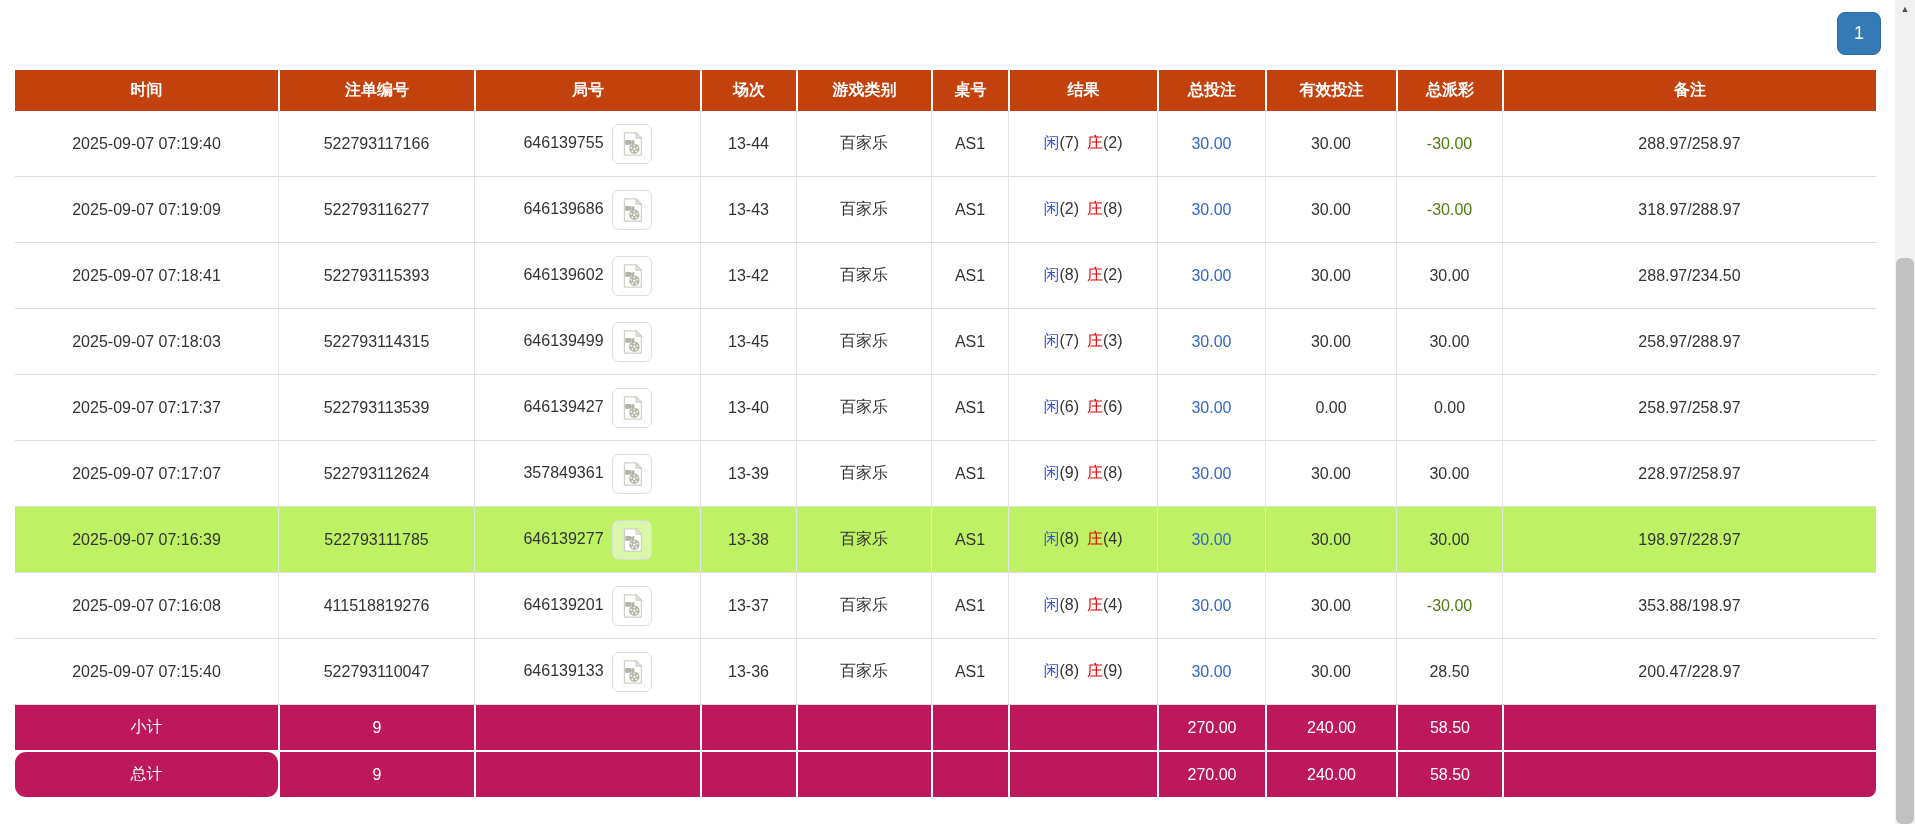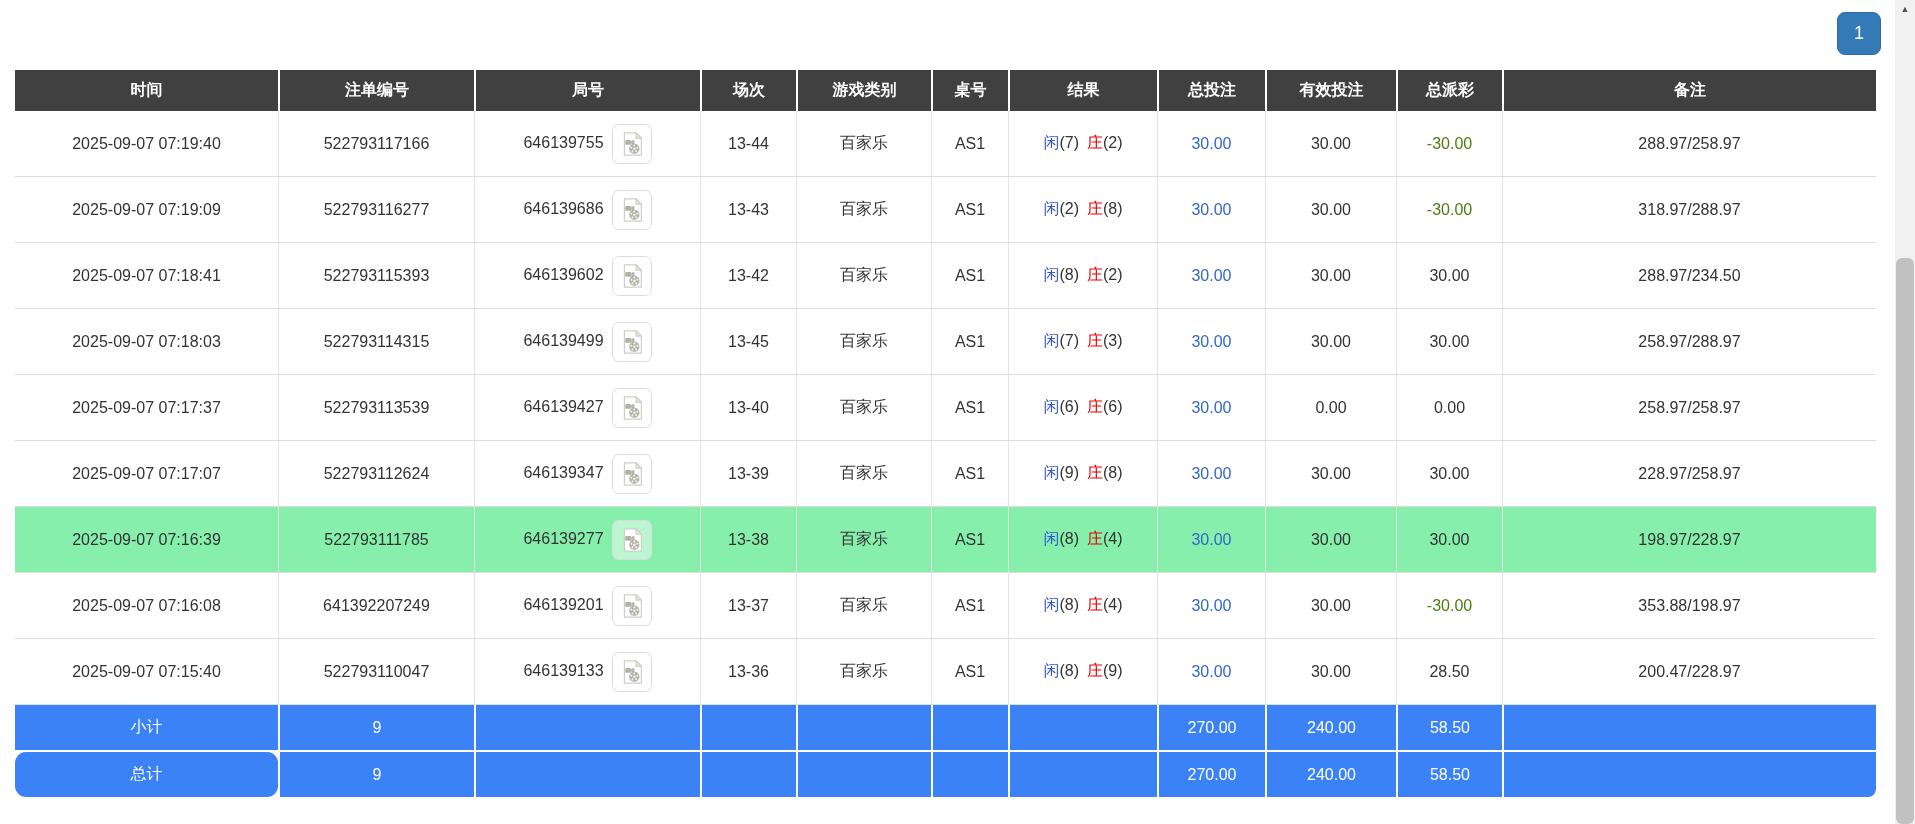--- a/index.html
+++ b/index.html
@@ -11,35 +11,35 @@
     position:absolute; top:12px; left:1837px; width:44px; height:43px;
     background:#337ab7; border:1px solid #2e6da4; border-radius:8px;
     color:#fff; font-size:18px; display:flex; align-items:center; justify-content:center;
     box-sizing:border-box; cursor:pointer;
   }
 
   
   .table-wrap { position:absolute; left:15px; top:70px; width:1861px; }
   table { width:100%; border-collapse:separate; border-spacing:0; table-layout:fixed; }
   thead th {
-    background:#404040; color:#fff; font-weight:bold; font-size:16px;
+    background:#c2410c; color:#fff; font-weight:bold; font-size:16px;
     height:41px; border-left:2px solid #fff; padding:0; text-align:center;
   }
   thead th:first-child { border-left:none; }
   tbody td {
     height:66px; text-align:center; vertical-align:middle;
     font-size:16px; color:#333; background:#fff;
     border-bottom:1px solid #ddd; border-left:1px solid #e4e4e4; padding:0 4px;
     box-sizing:border-box;
   }
   tbody td:first-child { border-left:none; }
-  tbody tr.highlight td { background:#86efac; }
+  tbody tr.highlight td { background:#bef264; }
 
   tfoot td {
-    background:#3b82f6; color:#fff; font-size:16px; height:45px;
+    background:#be185d; color:#fff; font-size:16px; height:45px;
     text-align:center; vertical-align:middle;
     border-left:2px solid #fff; border-bottom:2px solid #fff; padding:0;
   }
   tfoot td:first-child { border-left:none; }
   tfoot tr:last-child td { border-bottom:none; }
   tfoot tr:last-child td:first-child { border-bottom-left-radius:8px;border-radius:11px; }
   tfoot tr:last-child td:last-child { border-bottom-right-radius:8px; }
 
   .blue { color:#3355dd; }
   .red { color:#e60000; }
@@ -279,21 +279,21 @@
     <td>0.00</td>
     <td>
       <span>0.00</span>
     </td>
     <td>258.97/258.97</td>
   </tr>
           <tr>
     <td>2025-09-07 07:17:07</td>
     <td>522793112624</td>
     <td>
-      <span>646139347</span><button class="video-btn">
+      <span>357849361</span><button class="video-btn">
                 <svg width="28" height="28" viewBox="0 0 24 24">
           <path d="M5.5 2.5 h10 l4.5 4.5 v14.5 h-14.5 z" fill="#ffffff" stroke="#cfcfc8" stroke-width="1"></path>
           <path d="M15.5 2.5 l4.5 4.5 h-4.5 z" fill="#e9e9e2" stroke="#cfcfc8" stroke-width="1"></path>
           <rect x="6.2" y="8.5" width="5.2" height="4.2" rx="0.8" fill="#b2b2a6"></rect>
           <path d="M11.4 9.4 l2.6 -1.1 v4.6 l-2.6 -1.1 z" fill="#b2b2a6"></path>
           <circle cx="14" cy="16" r="4.4" fill="#b2b2a6"></circle>
           <circle cx="14" cy="16" r="1.1" fill="#f5f5f0"></circle>
           <circle cx="14" cy="13.3" r="0.9" fill="#f5f5f0"></circle>
           <circle cx="16.6" cy="15.2" r="0.9" fill="#f5f5f0"></circle>
           <circle cx="15.6" cy="18.3" r="0.9" fill="#f5f5f0"></circle>
@@ -347,21 +347,21 @@
       <span class="link-blue">30.00</span>
     </td>
     <td>30.00</td>
     <td>
       <span>30.00</span>
     </td>
     <td>198.97/228.97</td>
   </tr>
           <tr>
     <td>2025-09-07 07:16:08</td>
-    <td>641392207249</td>
+    <td>411518819276</td>
     <td>
       <span>646139201</span><button class="video-btn">
                 <svg width="28" height="28" viewBox="0 0 24 24">
           <path d="M5.5 2.5 h10 l4.5 4.5 v14.5 h-14.5 z" fill="#ffffff" stroke="#cfcfc8" stroke-width="1"></path>
           <path d="M15.5 2.5 l4.5 4.5 h-4.5 z" fill="#e9e9e2" stroke="#cfcfc8" stroke-width="1"></path>
           <rect x="6.2" y="8.5" width="5.2" height="4.2" rx="0.8" fill="#b2b2a6"></rect>
           <path d="M11.4 9.4 l2.6 -1.1 v4.6 l-2.6 -1.1 z" fill="#b2b2a6"></path>
           <circle cx="14" cy="16" r="4.4" fill="#b2b2a6"></circle>
           <circle cx="14" cy="16" r="1.1" fill="#f5f5f0"></circle>
           <circle cx="14" cy="13.3" r="0.9" fill="#f5f5f0"></circle>

